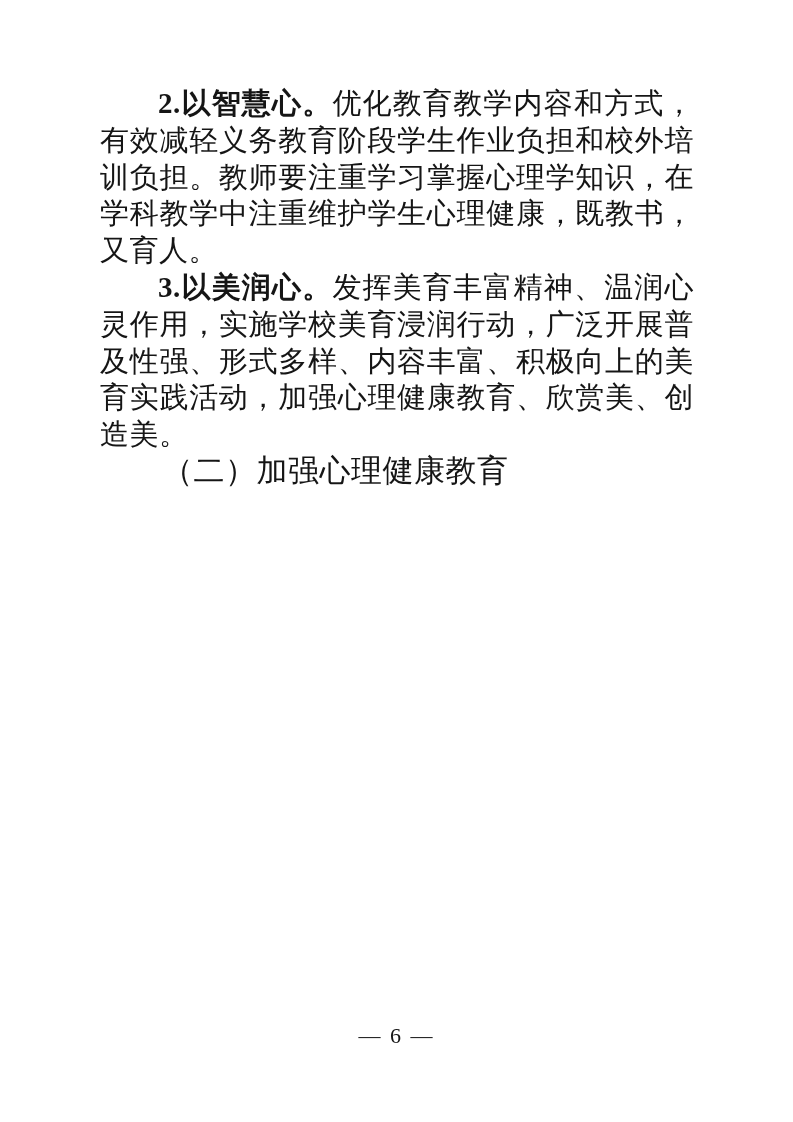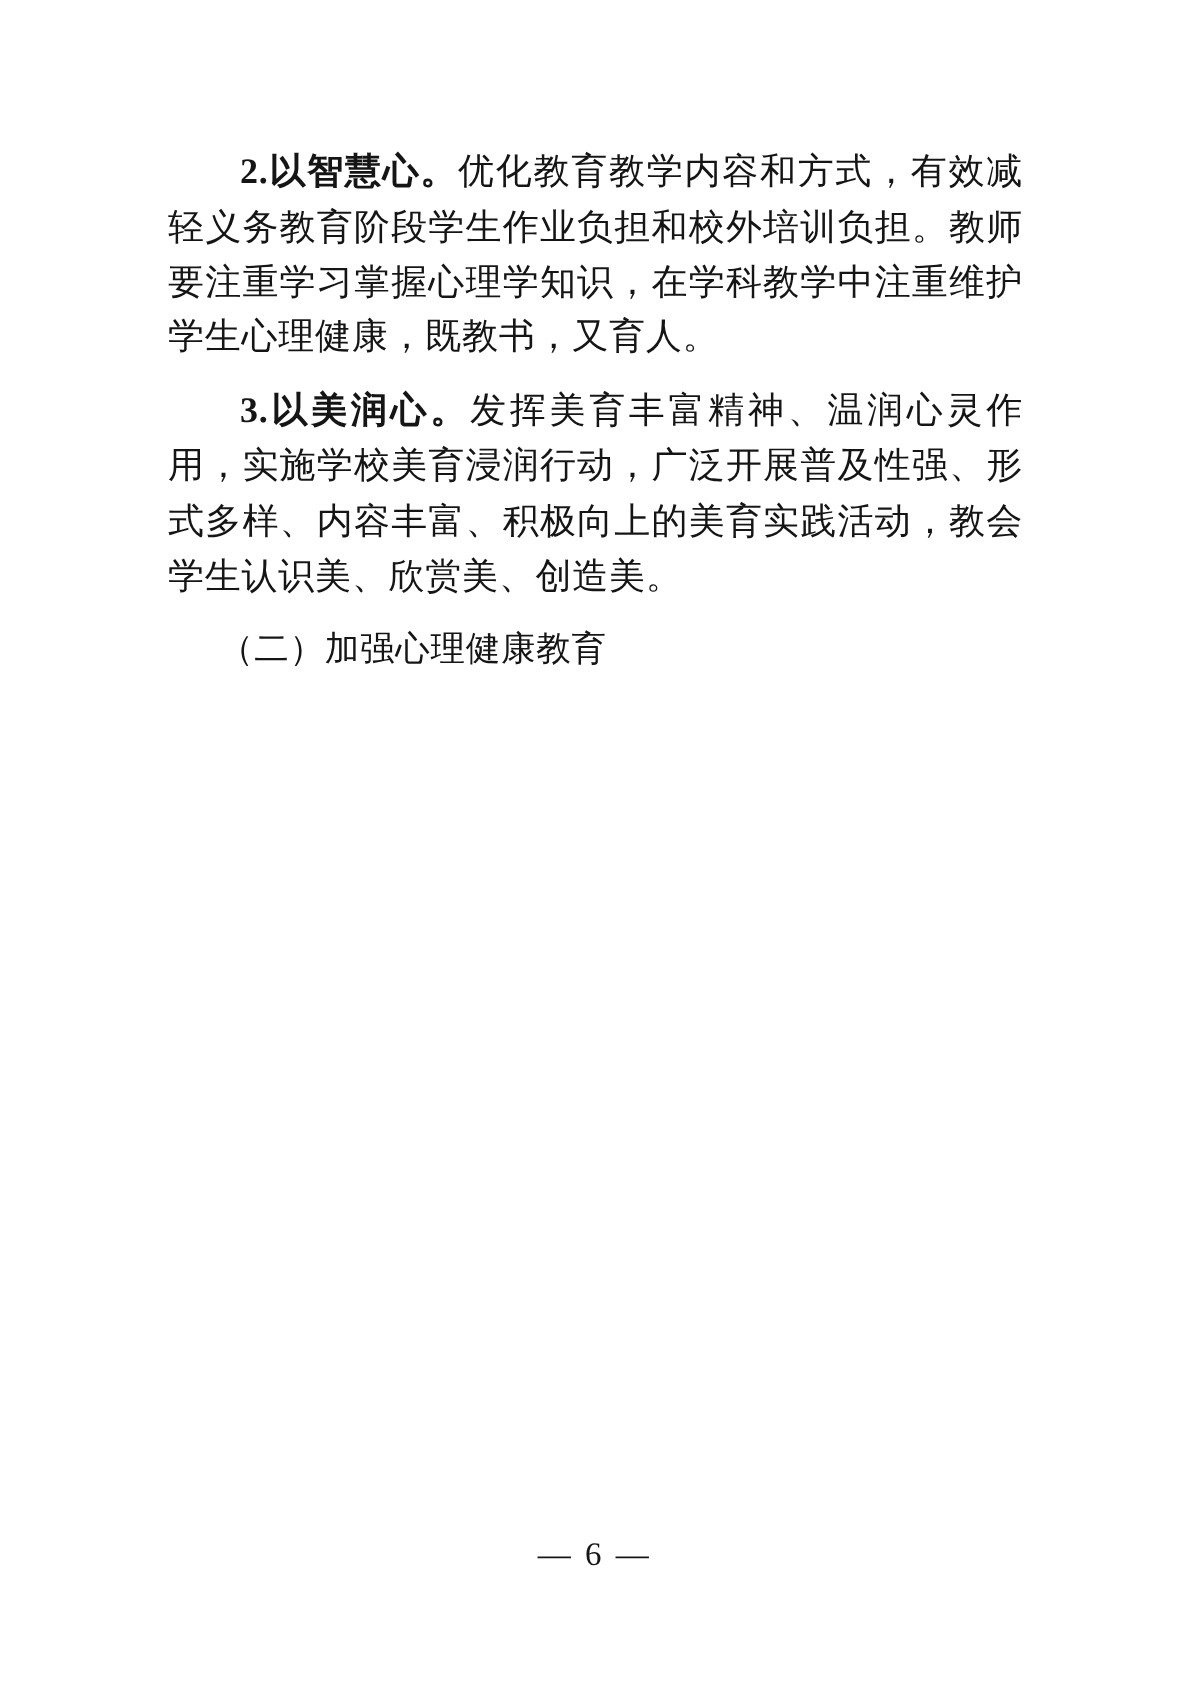--- a/index.html
+++ b/index.html
@@ -16,33 +16,33 @@
     font-family: "Liberation Serif", "DejaVu Serif", serif;
     color: #151515;
   }
   .content {
     position: absolute;
     left: 100px;
     top: 85px;
     width: 594px;
   }
   .body-para {
-    margin: 12px;
-    font-size: 24px;
+    margin: 0;
+    font-size: 29px;
     line-height: 36.8px;
     text-align: justify;
     text-indent: 2em;
     letter-spacing: 0.5px;
   }
   .body-para .lead {
     font-weight: bold;
   }
   .section-heading {
     margin: 0;
-    font-size: 23px;
+    font-size: 31px;
     line-height: 36.8px;
     text-indent: 2em;
     font-weight: normal;
     letter-spacing: 0.5px;
   }
   .footer {
     position: absolute;
     left: 0;
     right: 0;
     top: 1021px;
@@ -55,21 +55,21 @@
 </style>
 </head>
 <body>
 
 <div class="page">
   <div class="content">
 
     <p class="body-para"><span class="lead">2.以智慧心。</span><span>优化教育教学内容和方式，有效减轻义务教育阶段学生作业负担和校外培训负担。教师要注重学习掌握心理学知识，在学科教学中注重维护学生心理健康，既教书，又育人。</span></p>
 
 
-    <p class="body-para"><span class="lead">3.以美润心。</span><span>发挥美育丰富精神、温润心灵作用，实施学校美育浸润行动，广泛开展普及性强、形式多样、内容丰富、积极向上的美育实践活动，教会学生认识美、欣赏美、创造美。</span></p>
+    <p class="body-para"><span class="lead">3.以美润心。</span><span>发挥美育丰富精神、温润心灵作用，实施学校美育浸润行动，广泛开展普及性强、形式多样、内容丰富、积极向上的美育实践活动，加强心理健康教育、欣赏美、创造美。</span></p>
 
 
     <p class="section-heading"><span>（二）加强心理健康教育</span></p>
 
 
   </div>
 
   <div class="footer">— 6 —</div>
 </div>
 

